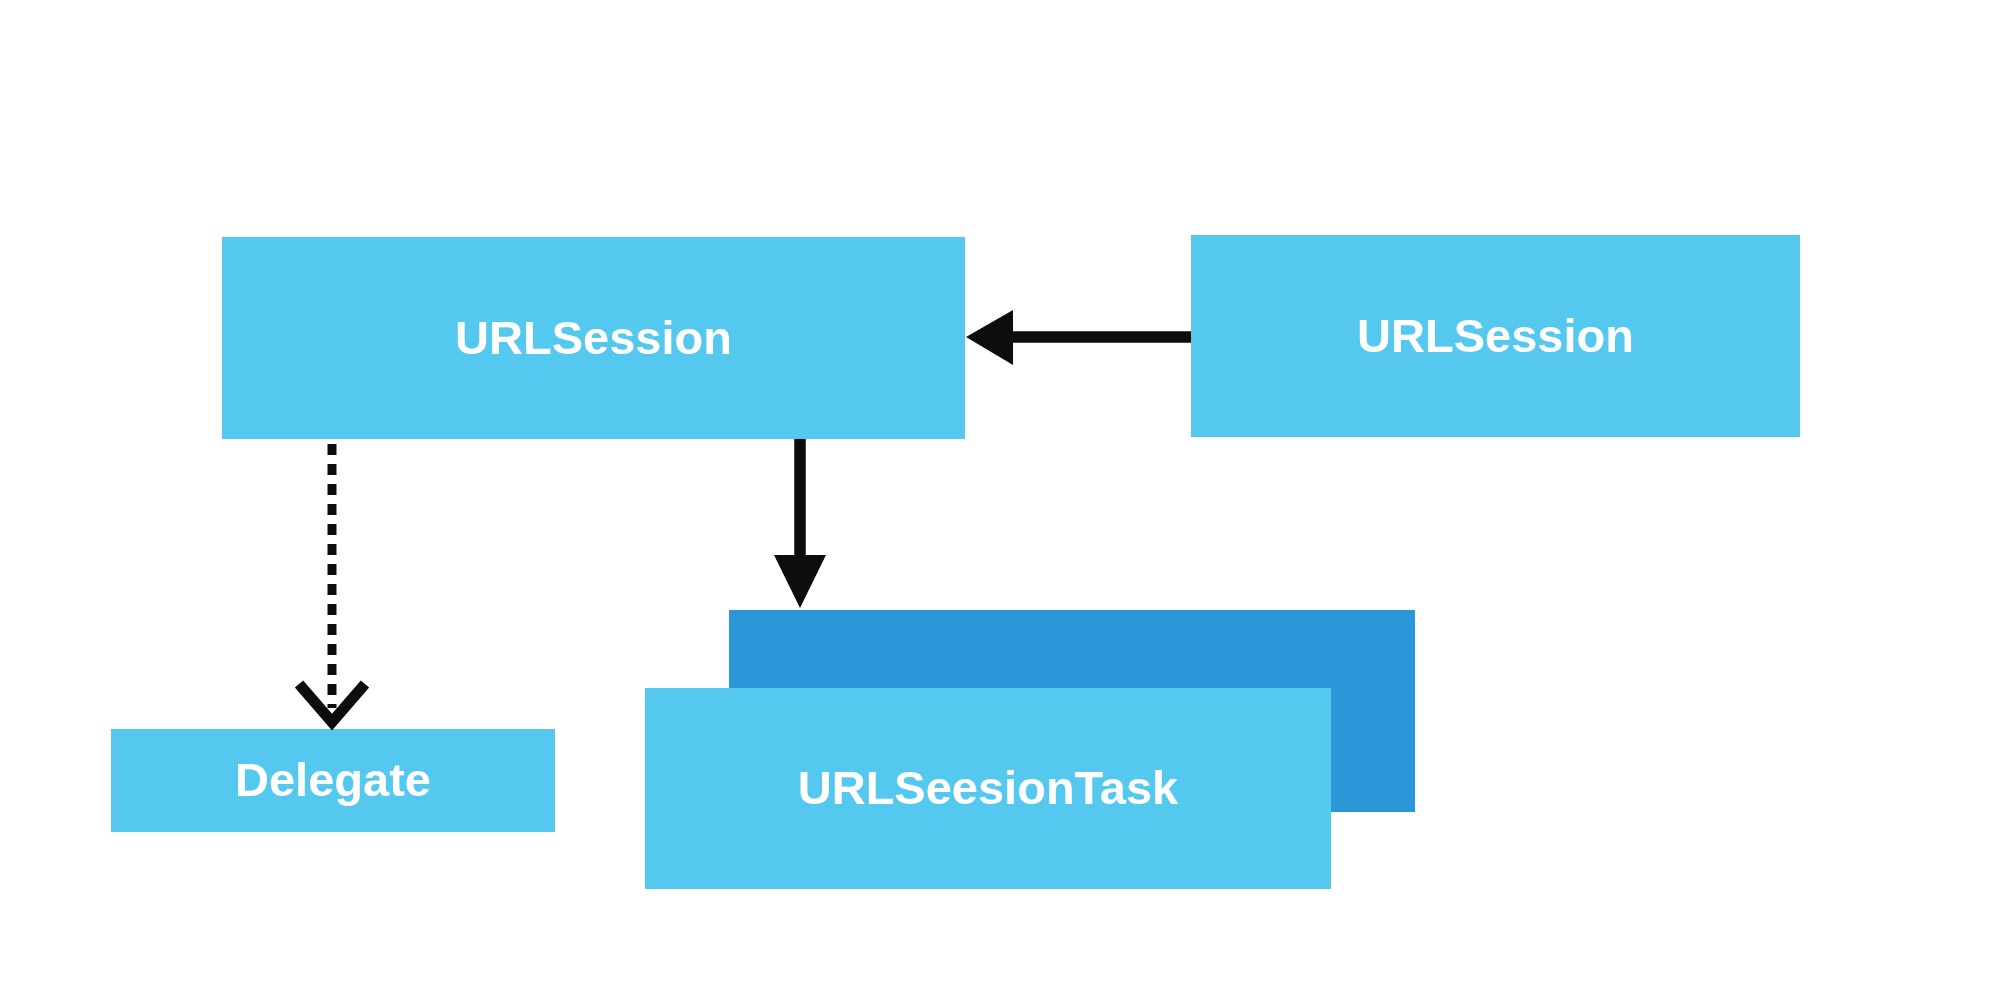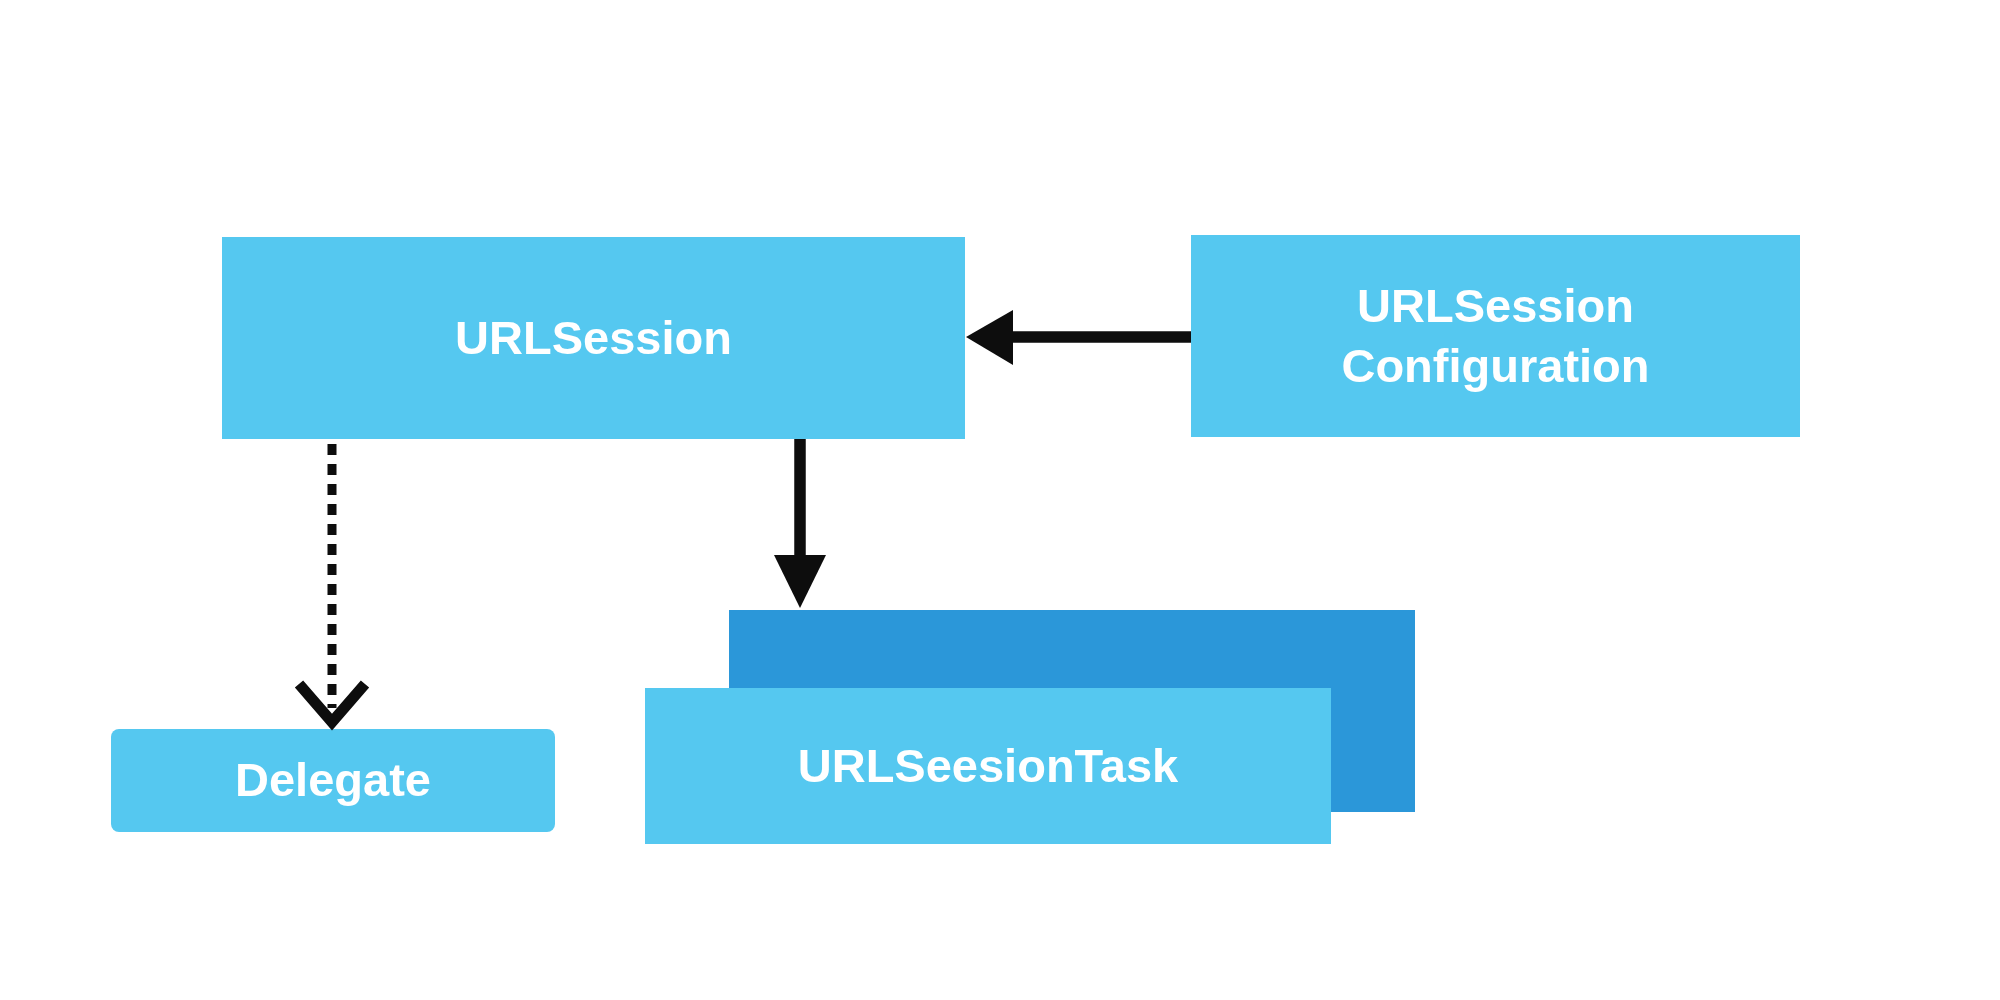--- a/index.html
+++ b/index.html
@@ -31,23 +31,23 @@
     text-align:center;
     color:var(--text);
     font-weight:bold;
     font-size:47px;
     line-height:1.28;
   }
   .node.light{background:var(--node-light);}
   .node.dark{background:var(--node-dark);}
   .node-urlsession{left:222px;top:191px;width:743px;height:202px;}
   .node-configuration{left:1191px;top:189px;width:609px;height:202px;}
-  .node-delegate{left:111px;top:683px;width:444px;height:103px;border-radius:8px;}
+  .node-delegate{left:111px;top:683px;width:444px;height:103px;}
   .node-task-shadow{left:729px;top:564px;width:686px;height:202px;}
-  .node-task{left:645px;top:642px;width:686px;height:156px;}
+  .node-task{left:645px;top:642px;width:686px;height:201px;}
   .edges{
     position:absolute;
     left:0;top:0;
     width:2000px;height:1000px;
     z-index:5;
     pointer-events:none;
   }
   .edge-stem{stroke:var(--arrow);stroke-width:11.5;}
   .edge-head{fill:var(--arrow);}
   .edge-dashed{stroke:var(--arrow);stroke-width:9;stroke-dasharray:11 9;}
@@ -77,21 +77,20 @@
     </g>
   </svg>
 
   <div class="node light node-urlsession">
     <span>URLSession</span>
   </div>
 
   <div class="node light node-configuration">
     <span>
       <span class="line">URLSession</span>
-      <span class="line">Configuration</span>
     </span>
   </div>
 
   <div class="node dark node-task-shadow"></div>
 
   <div class="node light node-task">
     <span>URLSeesionTask</span>
   </div>
 
   <div class="node light node-delegate">

